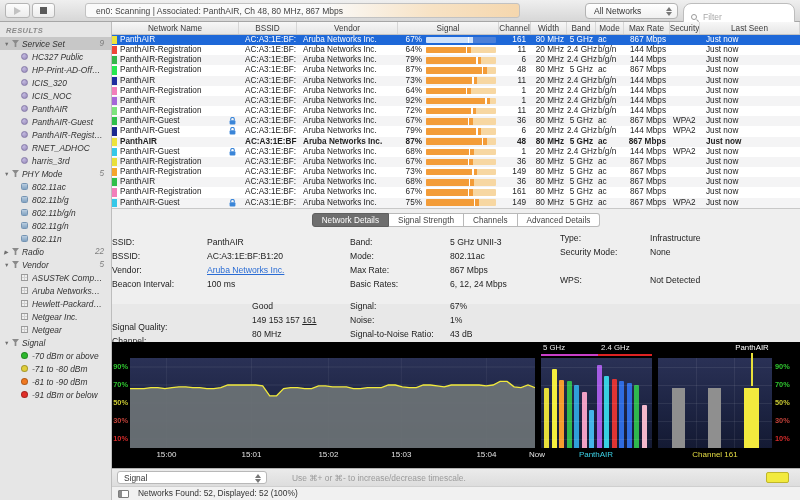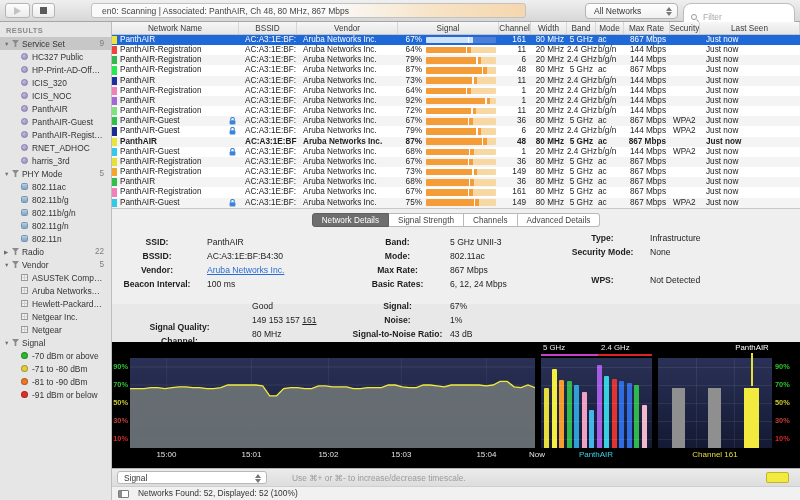--- a/index.html
+++ b/index.html
@@ -11,35 +11,35 @@
   #toolbar{position:absolute;left:0;top:0;width:800px;height:22px;
     background:linear-gradient(#efefef,#d7d7d7);border-bottom:1px solid #a6a6a6;}
   .tbtn{position:absolute;top:3px;height:15px;border:1px solid #b5b5b5;border-radius:3px;
     background:linear-gradient(#fdfdfd,#ececec);display:flex;align-items:center;justify-content:center;}
   #btn-play{left:5px;width:25px;}
   #btn-stop{left:32px;width:23px;}
   .play-glyph{width:0;height:0;border-top:4px solid transparent;border-bottom:4px solid transparent;border-left:7px solid #c2c2c2;}
   .stop-glyph{width:7px;height:7px;background:#5a5a5a;}
   #status-box{position:absolute;left:85px;top:3px;width:435px;height:15px;border:1px solid #c2c2c2;border-radius:3px;
     background:linear-gradient(90deg,#fafafa 0%,#fafafa 55%,#f7e2c4 80%,#f5d7ae 100%);
-    font-size:8.5px;line-height:14px;color:#444;padding-left:10px;white-space:nowrap;overflow:hidden;margin-left:6px;}
+    font-size:8.5px;line-height:14px;color:#444;padding-left:10px;white-space:nowrap;overflow:hidden;}
   #scope-box{position:absolute;left:585px;top:3px;width:93px;height:16px;border:1px solid #b3b3b3;border-radius:4px;
     background:linear-gradient(#ffffff,#f0f0f0);font-size:8.5px;line-height:15px;padding-left:8px;color:#333;}
   .stepper{position:absolute;right:4px;top:2px;width:9px;height:11px;display:flex;flex-direction:column;align-items:center;justify-content:center;gap:1px;}
   .chev-up{width:0;height:0;border-left:3px solid transparent;border-right:3px solid transparent;border-bottom:4px solid #777;}
   .chev-dn{width:0;height:0;border-left:3px solid transparent;border-right:3px solid transparent;border-top:4px solid #777;}
   #filter-box{position:absolute;left:683px;top:3px;width:112px;height:28px;border:1px solid #bdbdbd;border-radius:8px;
     background:#fff;display:flex;align-items:center;padding-left:7px;}
   .mag{width:6px;height:6px;border:1.3px solid #9a9a9a;border-radius:50%;position:relative;margin-right:4px;flex:none;}
   .mag::after{content:"";position:absolute;left:4px;top:5px;width:3px;height:1.3px;background:#9a9a9a;transform:rotate(45deg);}
   #filter-input{border:none;outline:none;background:transparent;font-size:8.5px;width:80px;font-family:inherit;color:#333;}
   #filter-input::placeholder{color:#a8a8a8;}
 
   
-  #sidebar{position:absolute;left:0;top:22px;width:112px;height:478px;background:#e6e6e6;border-right:1px solid #bdbdbd;overflow:hidden;}
+  #sidebar{position:absolute;left:0;top:22px;width:112px;height:478px;background:#e6e6e6;border-right:1px solid #bdbdbd;overflow:hidden;font-style:italic;}
   #sb-header{font-size:7.5px;color:#8a8a8a;font-weight:bold;letter-spacing:.4px;padding:4px 0 2px 6px;}
   .sb-row{height:13px;display:flex;align-items:center;font-size:8.4px;color:#333;white-space:nowrap;}
   .sb-head{padding-left:4px;}
   .sb-head.sel{background:#c7c7c7;}
   .sb-item{padding-left:21px;}
   .disc{width:8px;font-size:5.5px;color:#6f6f6f;flex:none;}
   .funnel{width:7px;height:7px;background:#8a8a8a;clip-path:polygon(0 0,100% 0,62% 45%,62% 100%,38% 100%,38% 45%);margin-right:3px;flex:none;}
   .sb-label{flex:1;overflow:hidden;text-overflow:ellipsis;}
   .sb-count{color:#7d7d7d;padding-right:7px;font-size:8.2px;}
   .ic-dot{width:7px;height:7px;border-radius:50%;background:radial-gradient(circle at 35% 30%,#c3b9e0,#978ab9);border:1px solid #857aa8;margin-right:4px;flex:none;}
@@ -82,21 +82,21 @@
 
   
   #details{position:absolute;left:112px;top:208px;width:688px;height:96px;background:#efefef;border-top:1px solid #c8c8c8;}
   #tabs{position:absolute;left:0;top:4px;width:100%;display:flex;justify-content:center;}
   .tab{height:14px;line-height:13px;font-size:8.2px;padding:0 9px;background:#fff;border:1px solid #b9b9b9;border-left:none;color:#444;}
   .tab:first-child{border-left:1px solid #b9b9b9;border-radius:3px 0 0 3px;}
   .tab:last-child{border-radius:0 3px 3px 0;}
   .tab.sel{background:#6e6e6e;border-color:#5f5f5f;color:#fff;}
   .dcol{position:absolute;}
   .drow{height:14px;display:flex;align-items:center;font-size:8.6px;}
-  .dlabel{font-weight:bold;text-align:center;color:#1d1d1d;flex:none;}
+  .dlabel{font-weight:normal;text-align:left;color:#1d1d1d;flex:none;}
   .dval{padding-left:5px;color:#222;}
   .dval.link{color:#2a6cd4;text-decoration:underline;}
   .u{text-decoration:underline;}
   #info-c1,#stats-c1{left:0;width:238px;top:26px;}
   #info-c2,#stats-c2{left:238px;width:210px;top:26px;}
   #info-c3,#stats-c3{left:448px;width:240px;top:22px;}
   #stats-c1,#stats-c2,#stats-c3{top:90px;}
   #info-c1 .dlabel{width:90px;} #info-c2 .dlabel{width:95px;} #info-c3 .dlabel{width:85px;}
   #stats-c1 .dlabel{width:135px;margin-top:41px;} #stats-c2 .dlabel{width:95px;} #stats-c3 .dlabel{width:85px;}
 
@@ -716,21 +716,21 @@
         <span class="tab">Channels</span>
         <span class="tab">Advanced Details</span>
       </div>
     <div class="dcol" id="info-c1">
         <div class="drow">
           <span class="dlabel">SSID:</span>
           <span class="dval">PanthAIR</span>
         </div>
         <div class="drow">
           <span class="dlabel">BSSID:</span>
-          <span class="dval">AC:A3:1E:BF:B4:30</span>
+          <span class="dval">AC:A3:1E:BF:B1:20</span>
         </div>
         <div class="drow">
           <span class="dlabel">Vendor:</span>
           <span class="dval link">Aruba Networks Inc.</span>
         </div>
         <div class="drow">
           <span class="dlabel">Beacon Interval:</span>
           <span class="dval">100 ms</span>
         </div>
       </div>

